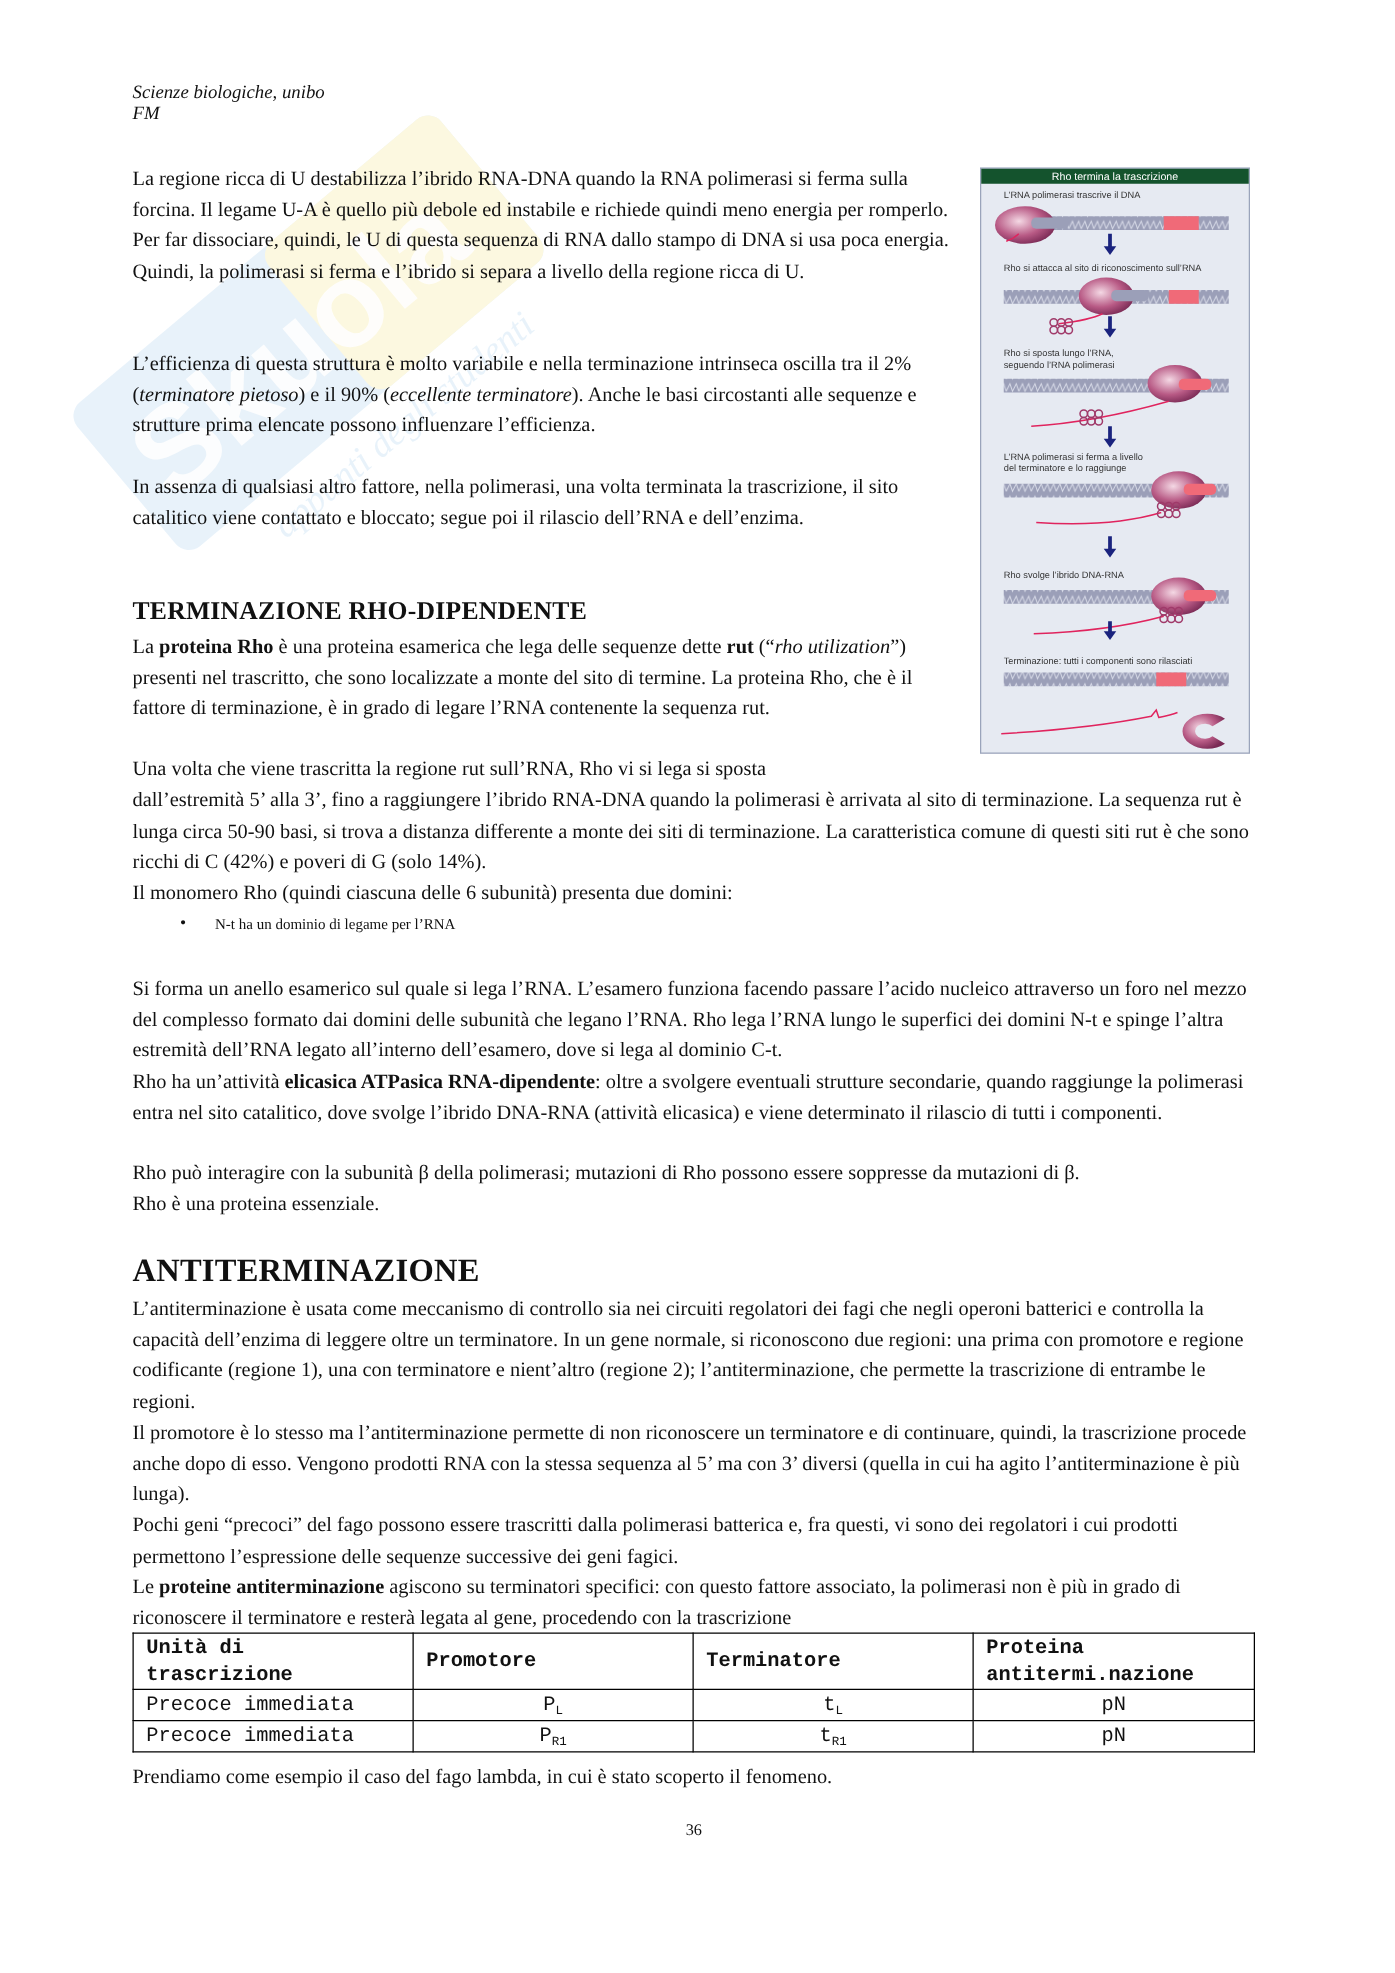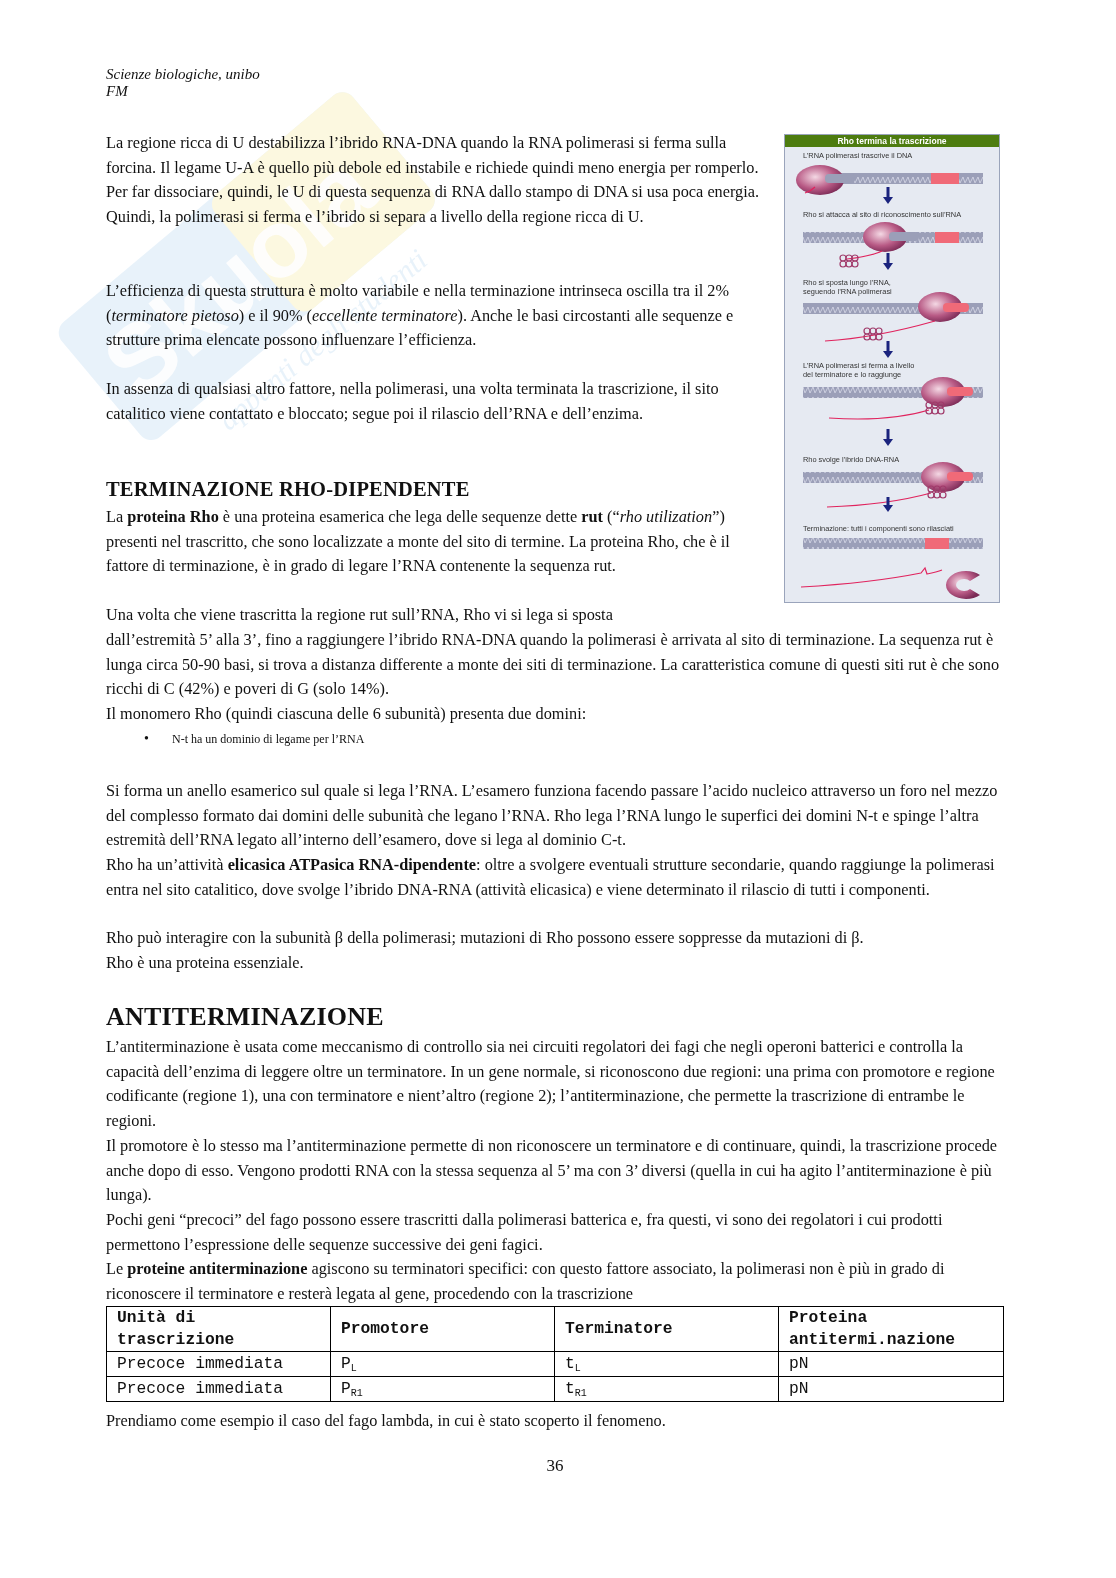--- a/index.html
+++ b/index.html
@@ -30,37 +30,37 @@
   ul.bullets li { position: relative; font-size: 12px; line-height: 24.6px; }
   ul.bullets li::before {
     content: "\2022"; position: absolute; left: -28px; font-size: 14px;
   }
   .figure {
     position: absolute; left: 784px; top: 134px; width: 214px; height: 467px;
     border: 1px solid #9aa4bb; background: #e6eaf2; z-index: 2;
     font-family: "Liberation Sans", "DejaVu Sans", sans-serif;
   }
   .fig-title {
-    background: #4d7c0f; color: #fff; font-size: 8.5px; font-weight: bold;
+    background: #14532d; color: #fff; font-size: 8.5px; font-weight: normal;
     text-align: center; height: 12px; line-height: 12px;
   }
   .fig-cap { position: absolute; left: 18px; font-size: 7.4px; color: #333; line-height: 9px; width: 190px; }
   .fig-svg { position: absolute; left: 0; top: 0; }
   table.data {
     position: absolute; left: 0; top: 1306px; width: 898px; border-collapse: collapse;
     font-size: 16.3px;
     font-family: Liberation Mono, monospace;
   }
   table.data th, table.data td {
     border: 1px solid #000; height: 24px; padding: 0 10px; line-height: 22px;
   }
   table.data th { text-align: left; font-weight: bold; }
-  table.data td.c { text-align: left; }
+  table.data td.c { text-align: center; }
   sub { font-size: 10px; vertical-align: -3px; line-height: 0; }
-  .pagenum { position: absolute; top: 1456px; left: 0; width: 898px; text-align: center; font-size: 17px; }
+  .pagenum { position: absolute; top: 1456px; left: 0; width: 898px; text-align: center; font-size: 13px; }
 </style>
 </head>
 <body>
 
 <svg class="watermark" viewBox="0 0 460 460">
   <g transform="rotate(-40 230 230)">
     <rect x="40" y="150" width="380" height="150" rx="14" fill="#d6e8f6"></rect>
     <rect x="240" y="150" width="180" height="150" rx="14" fill="#fbf3c8"></rect>
     <text x="60" y="260" font-family="Liberation Sans, sans-serif" font-size="96" font-weight="bold" fill="#ffffff" opacity="0.9">Skuola</text>
     <text x="110" y="340" font-family="Liberation Serif, serif" font-style="italic" font-size="30" fill="#d6e8f6">appunti degli studenti</text>

